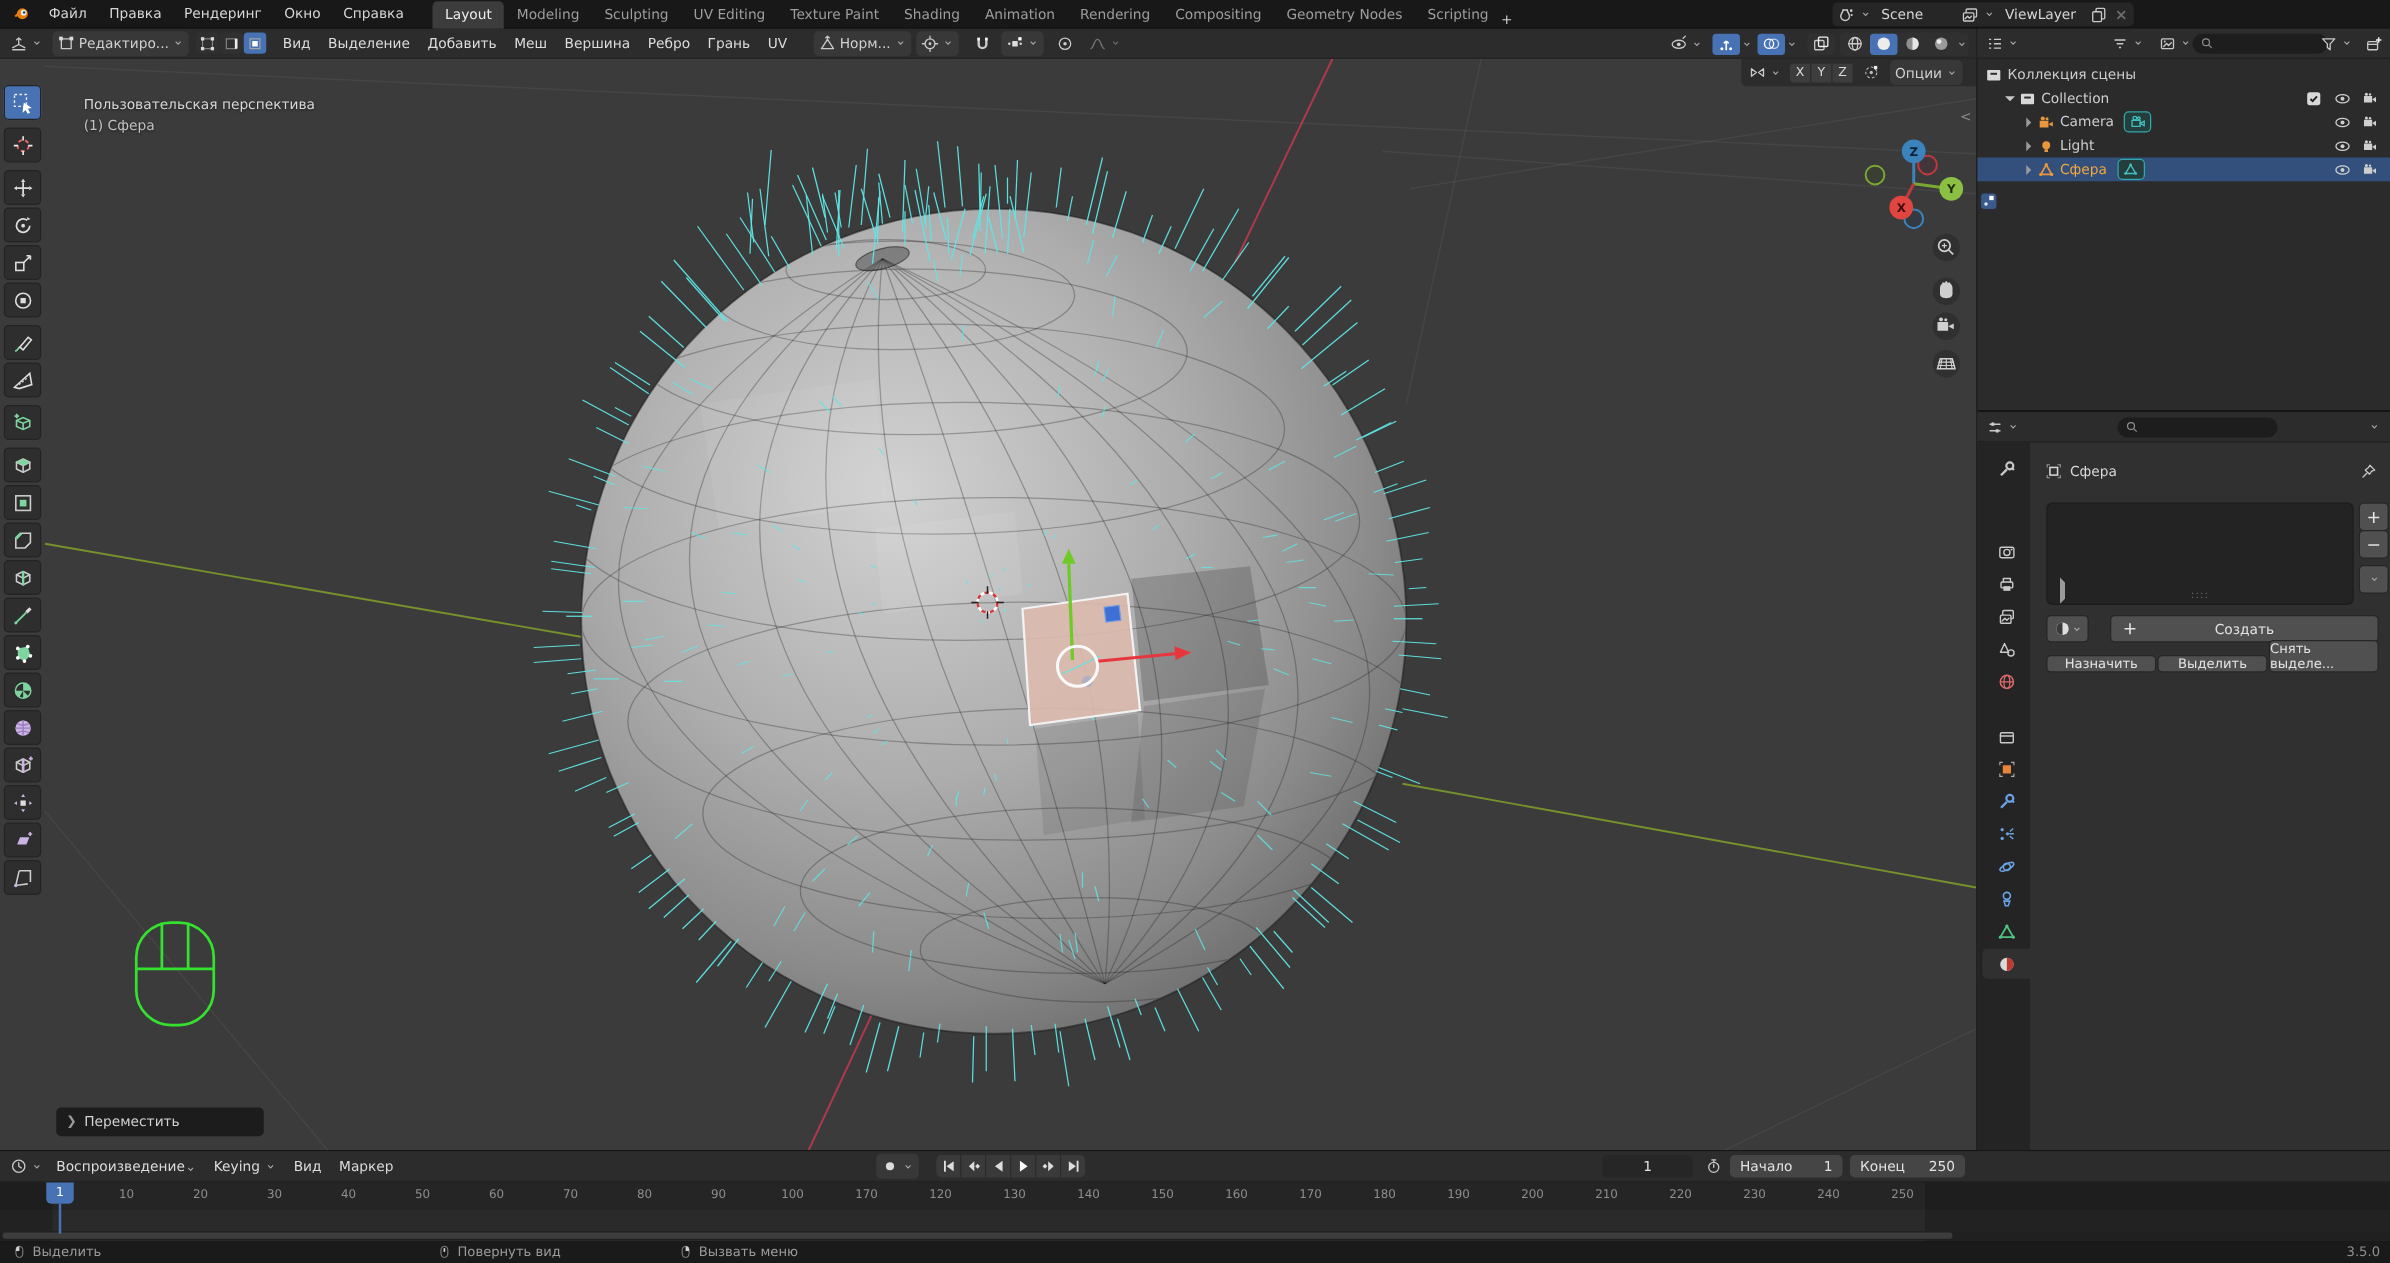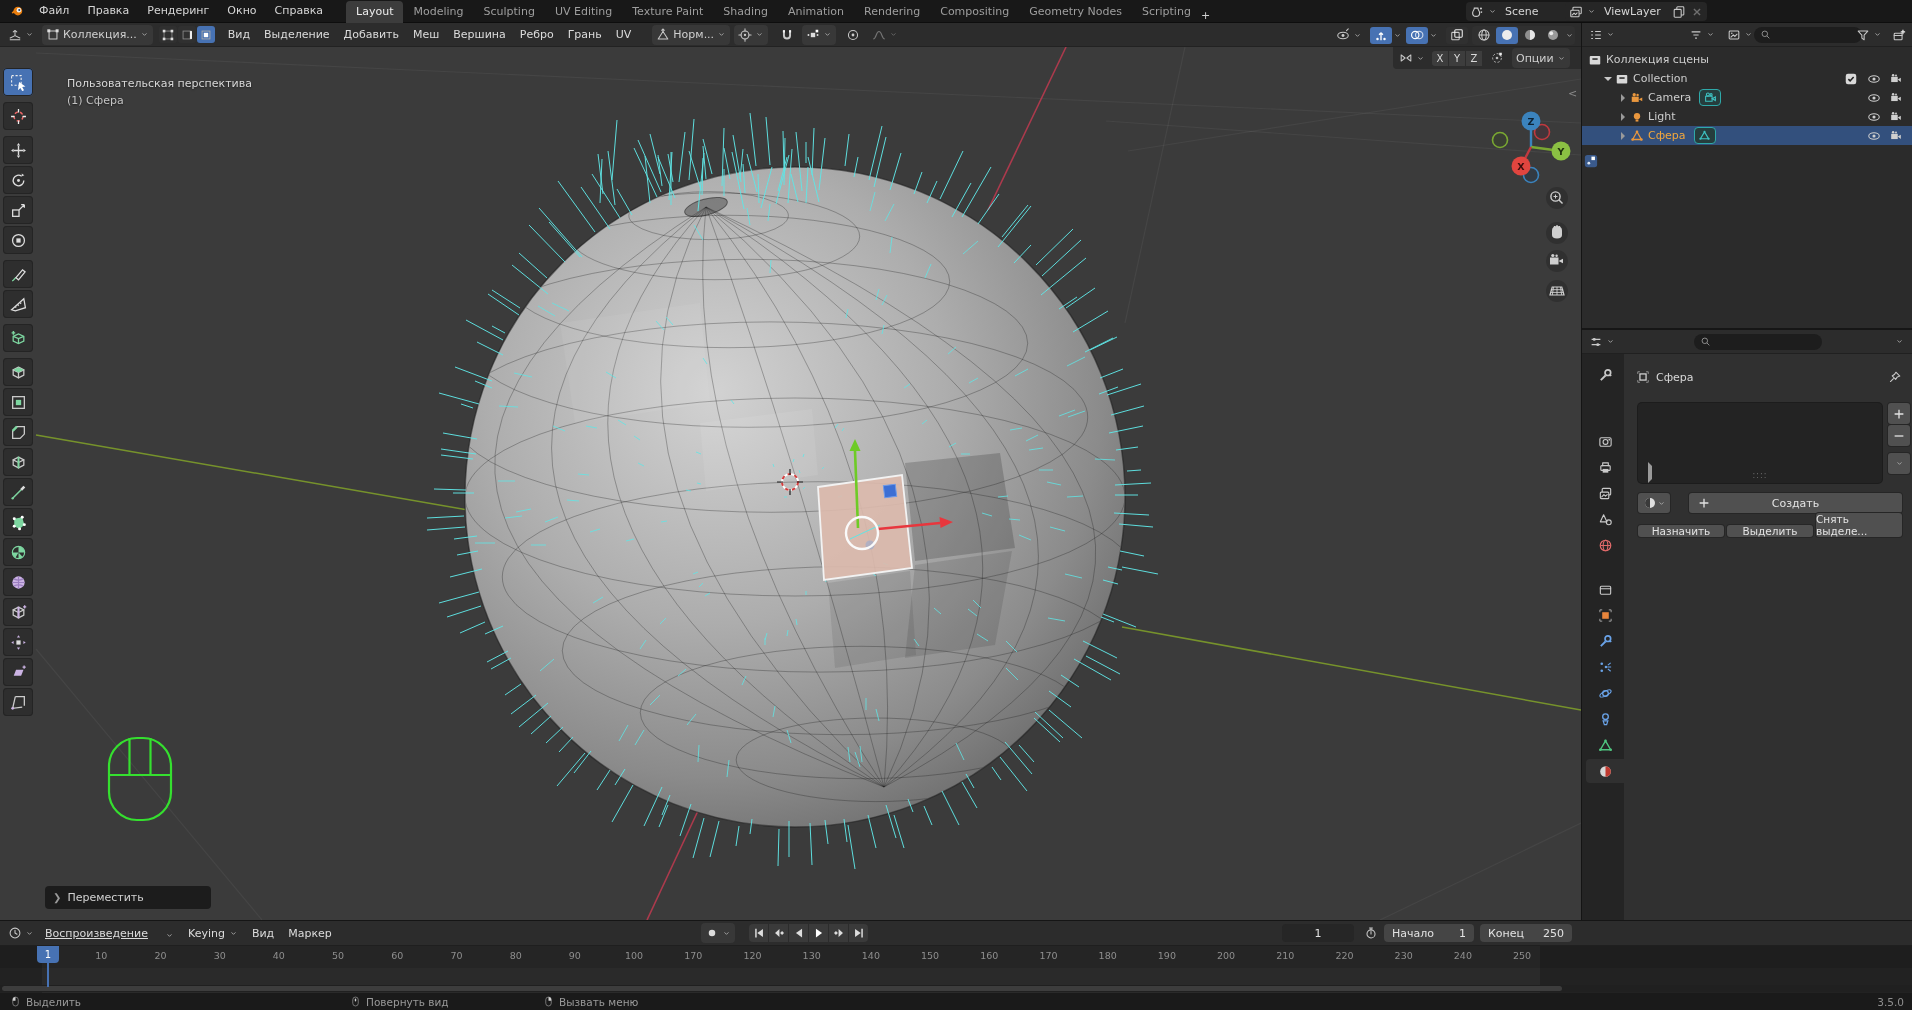--- a/index.html
+++ b/index.html
@@ -572,21 +572,21 @@
             </i>
           </span>
         <span class="hbtn">
             <i class="ic">
               <svg viewBox="0 0 16 16">
                 <rect x="3.5" y="3.5" width="9" height="9" stroke="#c9c9c9" stroke-width="1.2" fill="none" stroke-linecap="round" stroke-linejoin="round"></rect>
                 <rect x="1.5" y="1.5" width="3.4" height="3.4" fill="#dcdcdc"></rect>
                 <rect x="11" y="1.5" width="3.4" height="3.4" fill="#dcdcdc"></rect>
               </svg>
             </i>
-            <span>Коллекция...</span>
+            <span>Редактиро...</span>
             <i class="chev ic">
               <svg viewBox="0 0 16 16">
                 <path d="M4.5 6l3.5 3.5L11.5 6" stroke="#a8a8a8" stroke-width="1.6" fill="none"></path>
               </svg>
             </i>
           </span>
         <span class="selmode">
           <span class="sm">
               <i class="ic">
                 <svg viewBox="0 0 16 16">
@@ -1566,21 +1566,21 @@
             </svg>
           </i>
           <i class="chev ic">
             <svg viewBox="0 0 16 16">
               <path d="M4.5 6l3.5 3.5L11.5 6" stroke="#a8a8a8" stroke-width="1.6" fill="none"></path>
             </svg>
           </i>
         </span>
       <span style="display:flex;align-items:center;">
 
-      <span class="hmenu" style="display:inline-flex;align-items:flex-end;gap:17px;text-decoration:underline;">
+      <span class="hmenu" style="display:inline-flex;align-items:flex-end;gap:0;">
             <span>Воспроизведение</span>
             <i class="chev ic">
               <svg viewBox="0 0 16 16">
                 <path d="M4.5 6l3.5 3.5L11.5 6" stroke="#a8a8a8" stroke-width="1.6" fill="none"></path>
               </svg>
             </i>
           </span>
           <span class="hmenu" style="display:inline-flex;align-items:center;gap:4px;">
             <span>Keying</span>
             <i class="chev ic">

